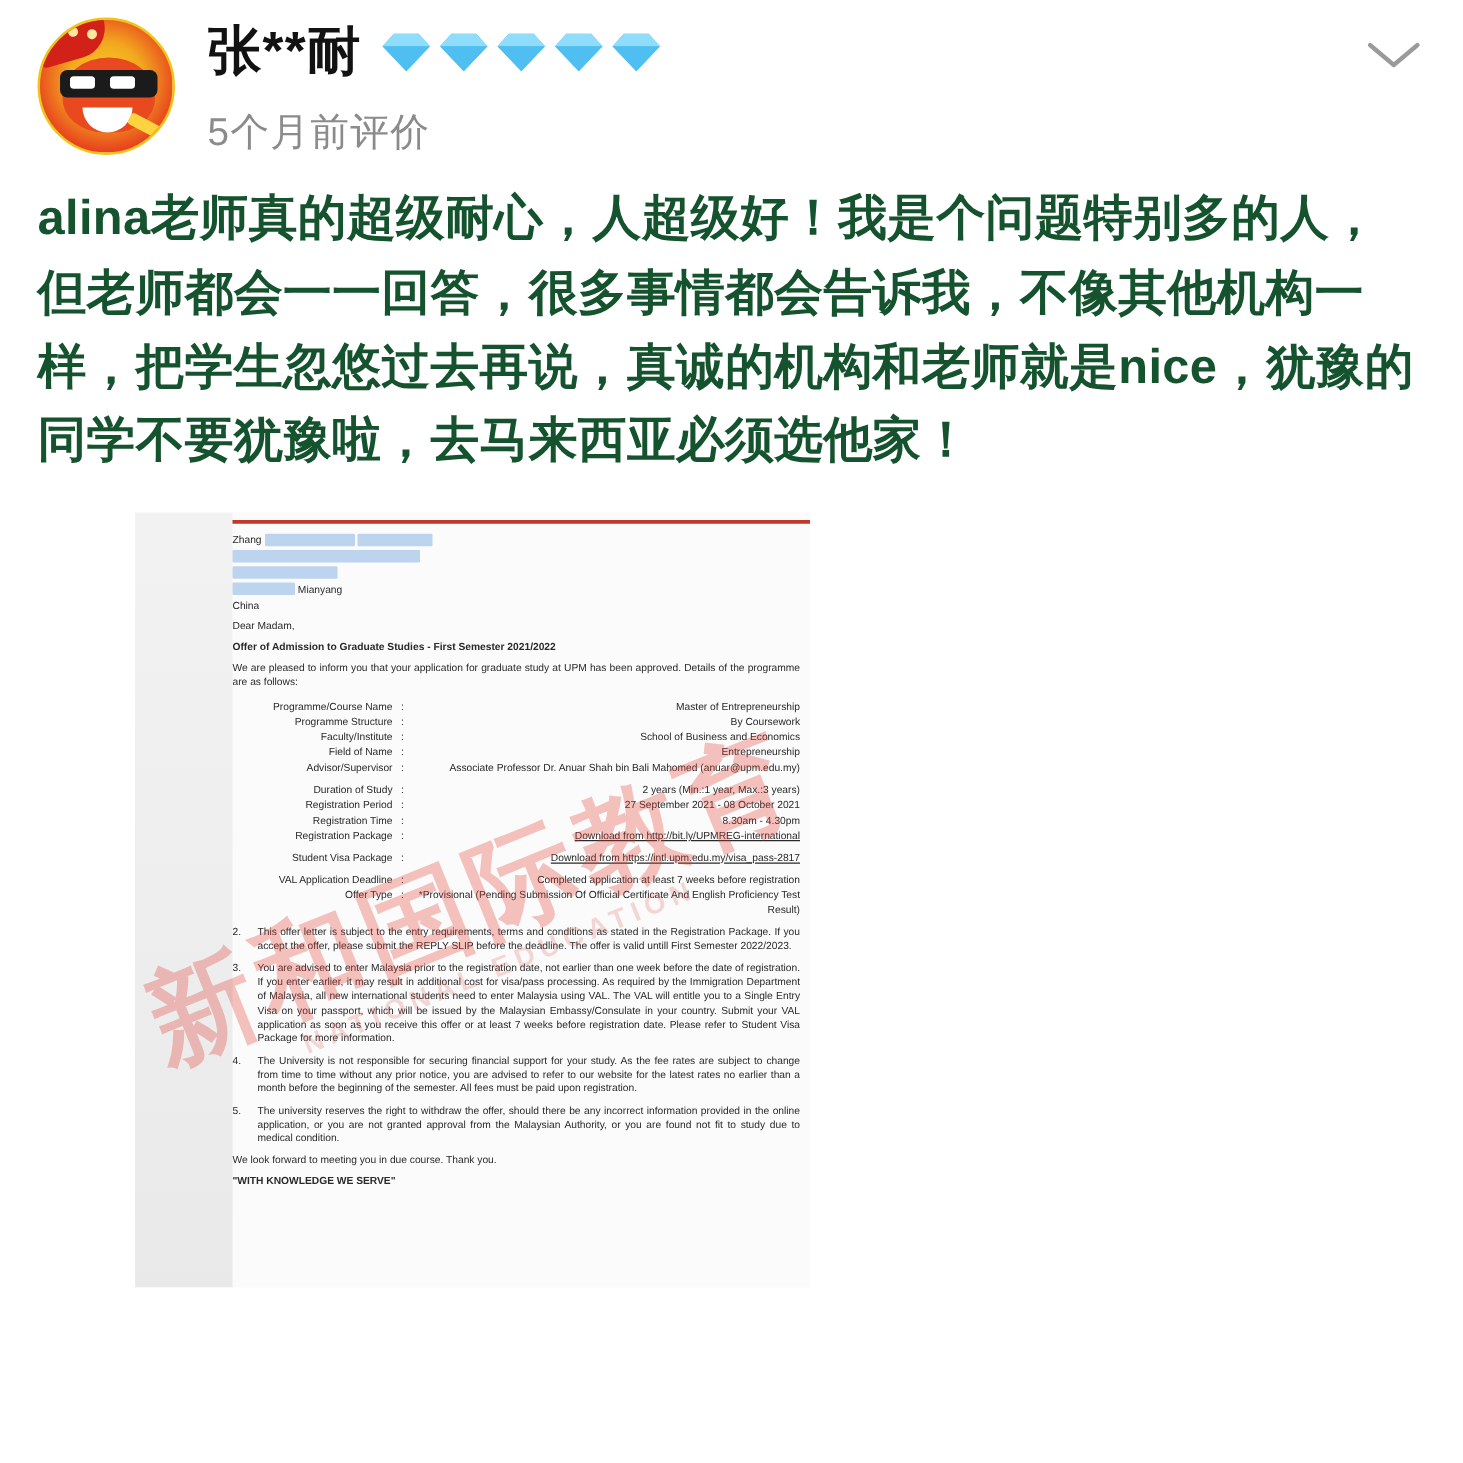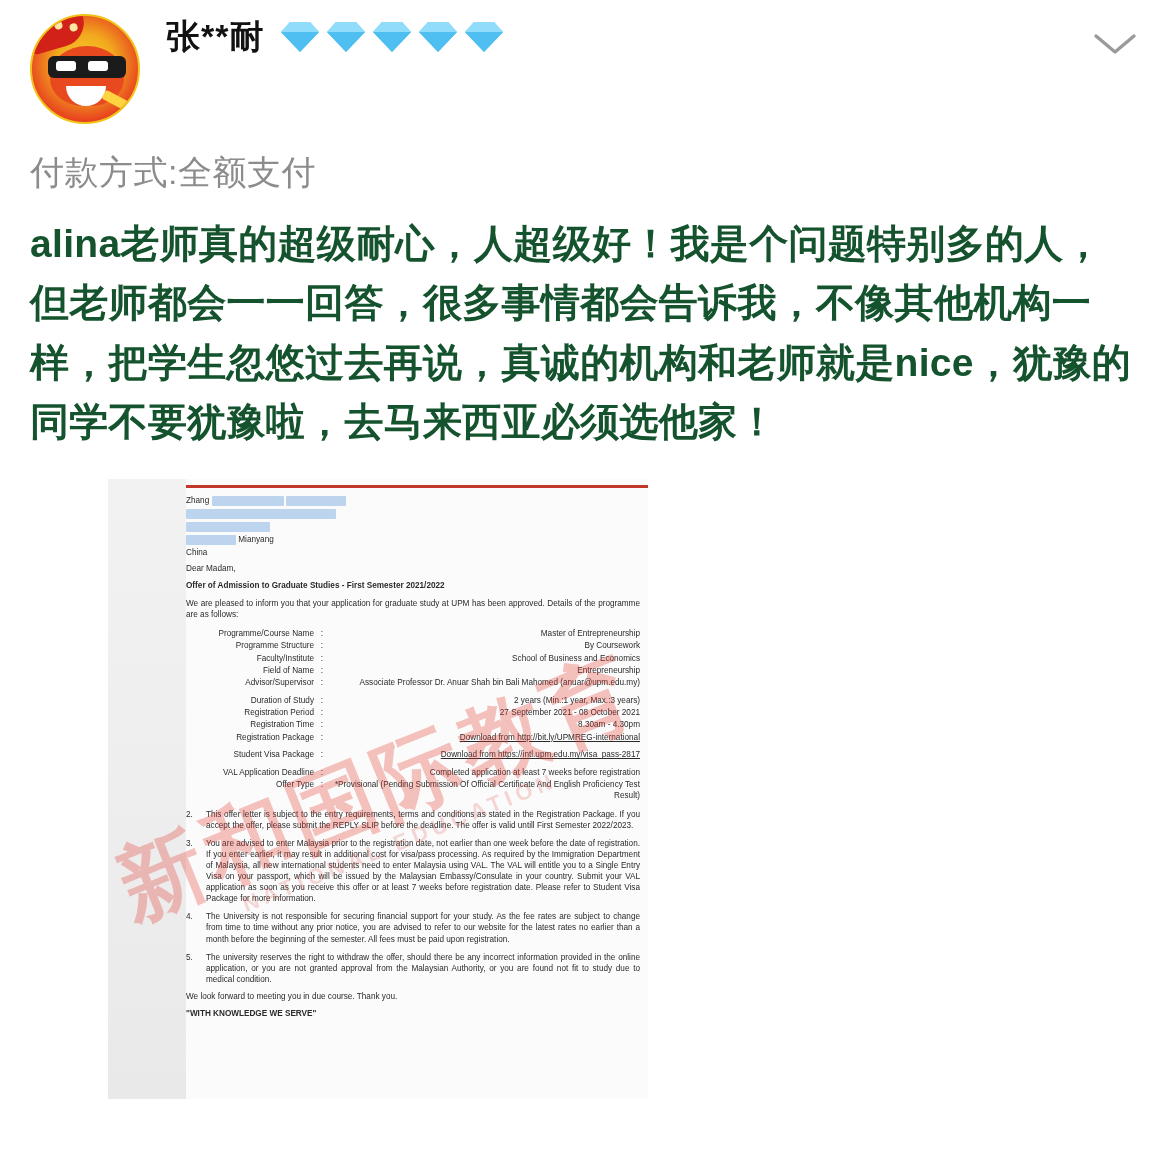--- a/index.html
+++ b/index.html
@@ -95,21 +95,21 @@
     margin-left: 26px;
     flex: 1 1 auto;
     padding-top: 4px;
   }
   .name-row {
     display: flex;
     align-items: center;
     gap: 16px;
   }
   .reviewer-name {
-    font-size: 34px;
+    font-size: 43px;
     font-weight: 700;
     color: #121212;
     letter-spacing: 1px;
     line-height: 1.1;
   }
   .diamonds {
     display: flex;
     gap: 6px;
     align-items: center;
   }
@@ -280,30 +280,30 @@
             <polygon points="10,2 30,2 39,12 1,12" fill="#8FDCFB"></polygon>
             <polygon points="1,12 39,12 20,32" fill="#4FBEF0"></polygon>
           </svg>
           <svg class="diamond" viewBox="0 0 40 34">
             <polygon points="10,2 30,2 39,12 20,32 1,12" fill="#5BC8F5"></polygon>
             <polygon points="10,2 30,2 39,12 1,12" fill="#8FDCFB"></polygon>
             <polygon points="1,12 39,12 20,32" fill="#4FBEF0"></polygon>
           </svg>
         </div>
       </div>
+      <div class="review-time">5个月前评价</div>
     </div>
 
     <div class="chevron-btn">
       <svg width="46" height="28" viewBox="0 0 46 28">
         <polyline points="4,6 23,22 42,6" fill="none" stroke="#9a9a9a" stroke-width="3.4" stroke-linecap="round" stroke-linejoin="round"></polyline>
       </svg>
     </div>
   </div>
 
-  <div class="payment-line">付款方式:全额支付</div>
 
   <div class="review-body">alina老师真的超级耐心，人超级好！我是个问题特别多的人，但老师都会一一回答，很多事情都会告诉我，不像其他机构一样，把学生忽悠过去再说，真诚的机构和老师就是nice，犹豫的同学不要犹豫啦，去马来西亚必须选他家！</div>
 
   <div class="doc-wrap">
     <div class="doc">
       <div class="side-shade"></div>
       <div class="topline"></div>
 
       <div class="doc-inner">
         <div class="doc-row">

